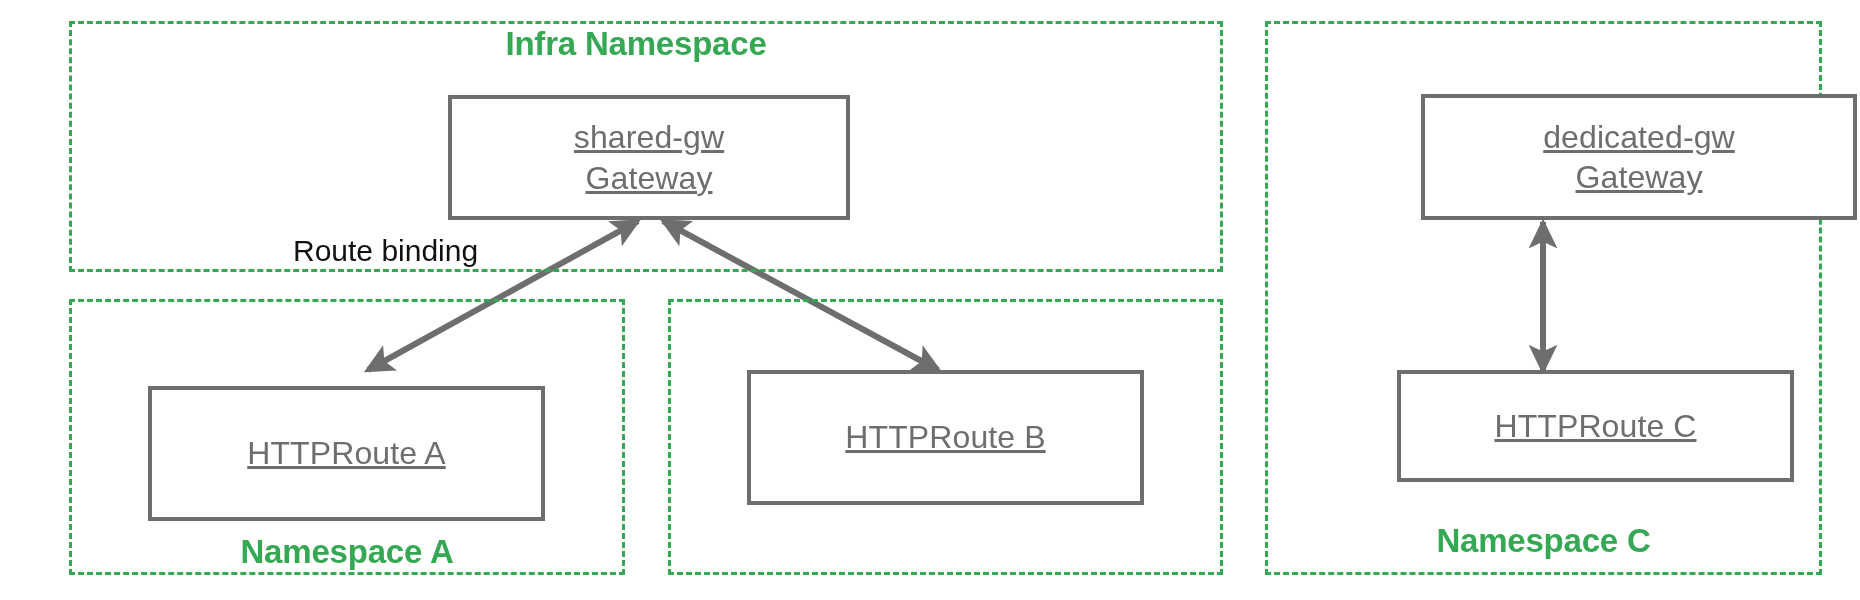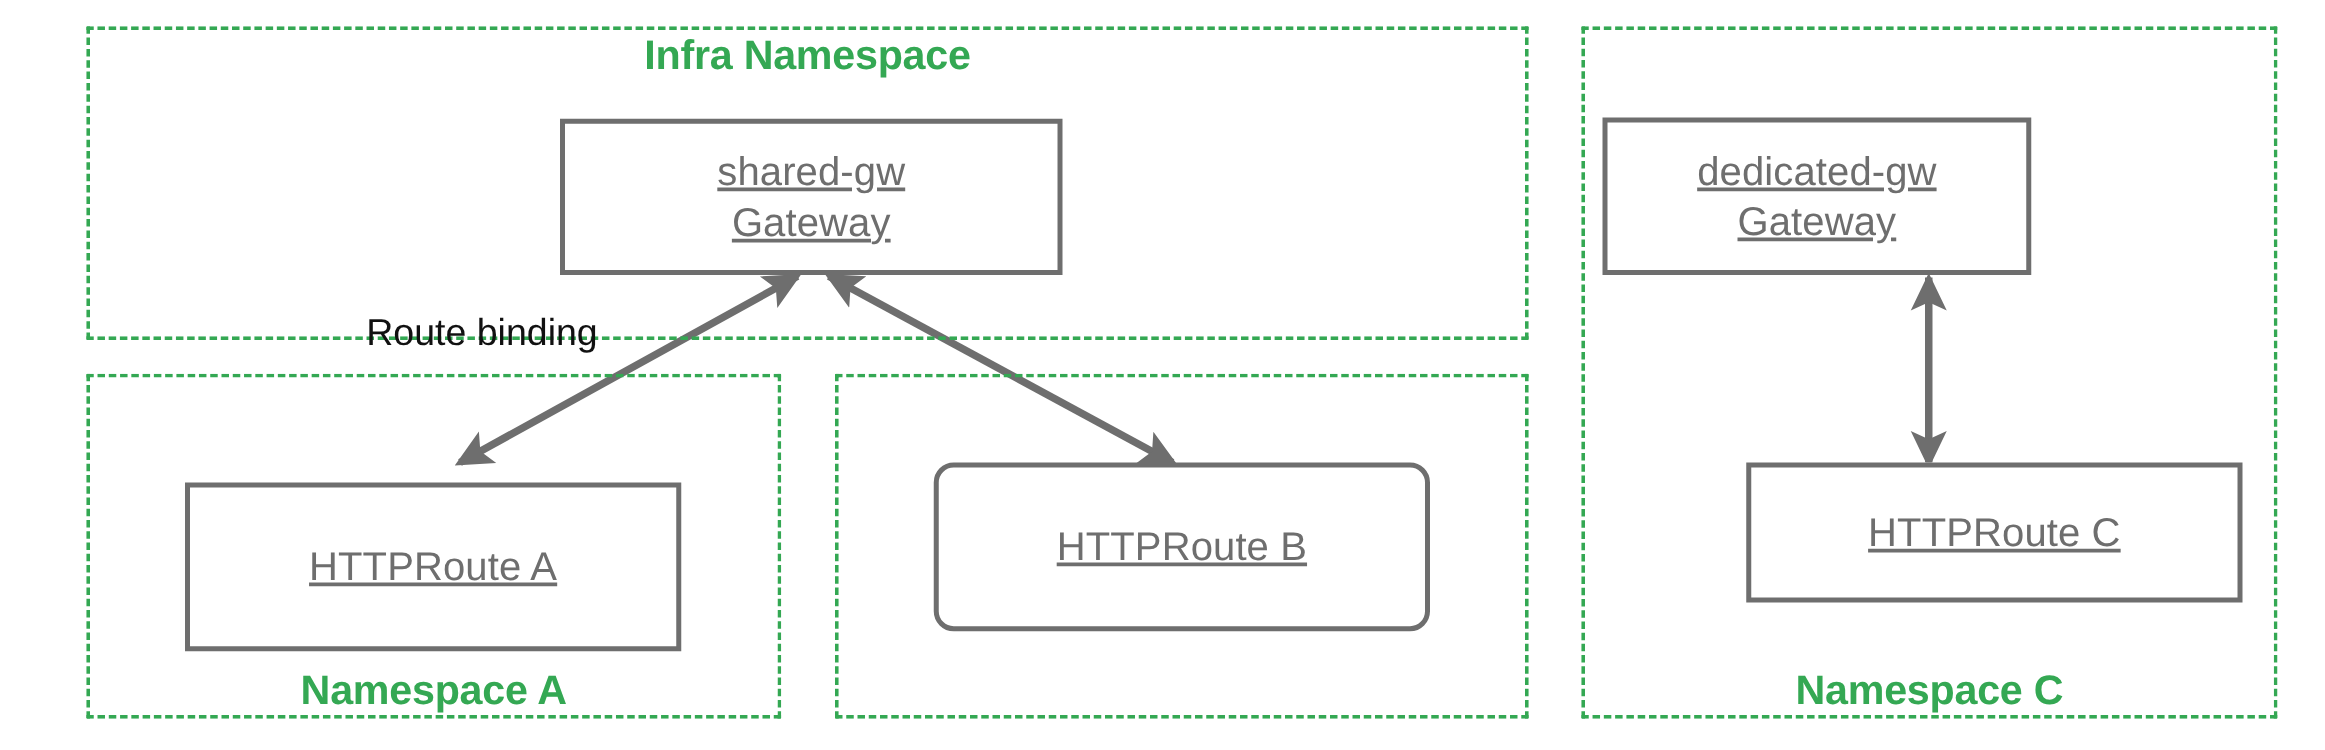--- a/index.html
+++ b/index.html
@@ -101,44 +101,44 @@
   </svg>
 
   <div class="ns-box" style="left:69px; top:21px; width:1154px; height:251px;"></div>
 
   <div class="ns-box" style="left:69px; top:299px; width:556px; height:276px;"></div>
 
   <div class="ns-box" style="left:668px; top:299px; width:555px; height:276px;"></div>
 
   <div class="ns-box" style="left:1265px; top:21px; width:557px; height:554px;"></div>
 
-  <div class="ns-label" style="left:69px; top:27px; width:1154px;">Infra Namespace</div>
+  <div class="ns-label" style="left:59px; top:27px; width:1154px;">Infra Namespace</div>
 
   <div class="ns-label" style="left:69px; top:535px; width:556px;">Namespace A</div>
 
 
-  <div class="ns-label" style="left:1265px; top:535px; width:557px;">Namespace C</div>
+  <div class="ns-label" style="left:1265px; top:524px; width:557px;">Namespace C</div>
 
   <div class="node-box" style="left:448px; top:95px; width:402px; height:125px;">
     <span class="node-text">shared-gw
 Gateway</span>
   </div>
 
-  <div class="node-box" style="left:1282px; top:94px; width:343px; height:126px;">
+  <div class="node-box" style="left:1421px; top:94px; width:436px; height:126px;">
     <span class="node-text">dedicated-gw
 Gateway</span>
   </div>
 
   <div class="node-box" style="left:148px; top:370px; width:397px; height:135px;margin-top:16px;">
     <span class="node-text">HTTPRoute A</span>
   </div>
 
-  <div class="node-box" style="left:747px; top:370px; width:397px; height:135px;border-radius:16px;">
+  <div class="node-box" style="left:747px; top:370px; width:397px; height:135px;">
     <span class="node-text">HTTPRoute B</span>
   </div>
 
   <div class="node-box" style="left:1397px; top:370px; width:397px; height:112px;">
     <span class="node-text">HTTPRoute C</span>
   </div>
 
-  <div class="edge-label" style="left:293px; top:252px;">Route binding</div>
+  <div class="edge-label" style="left:293px; top:236px;">Route binding</div>
 
 </div>
 
 </body></html>

